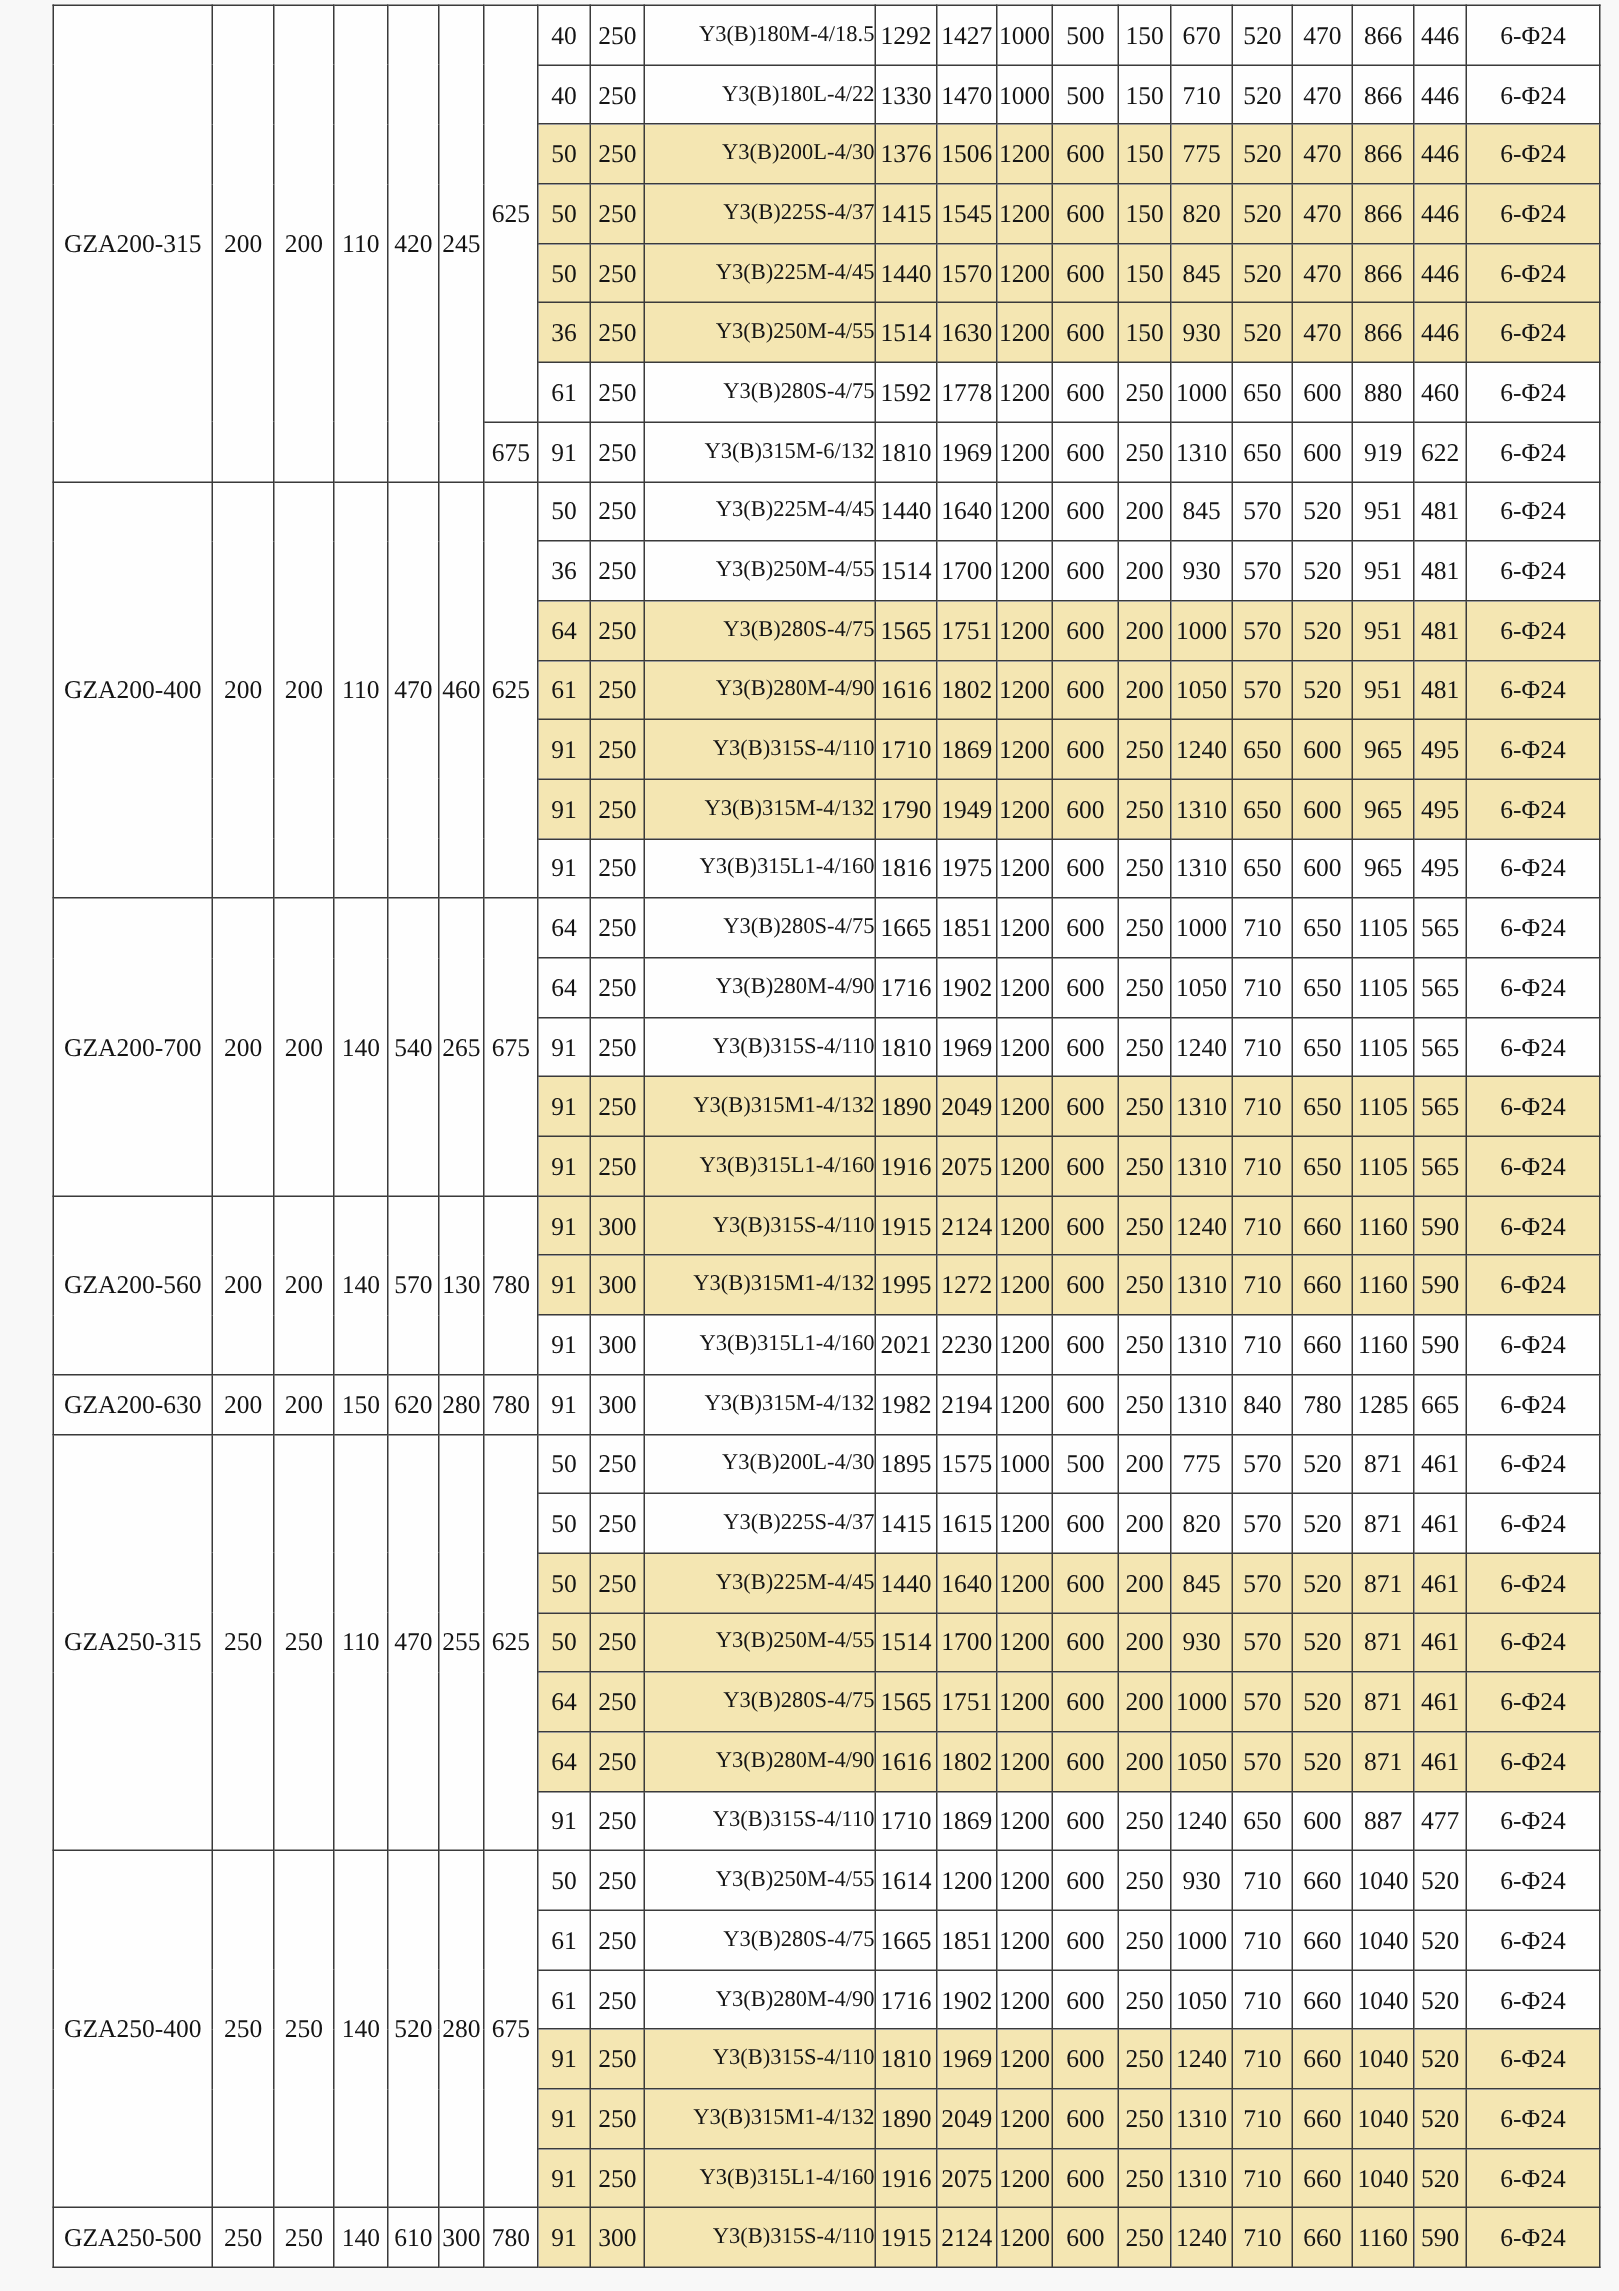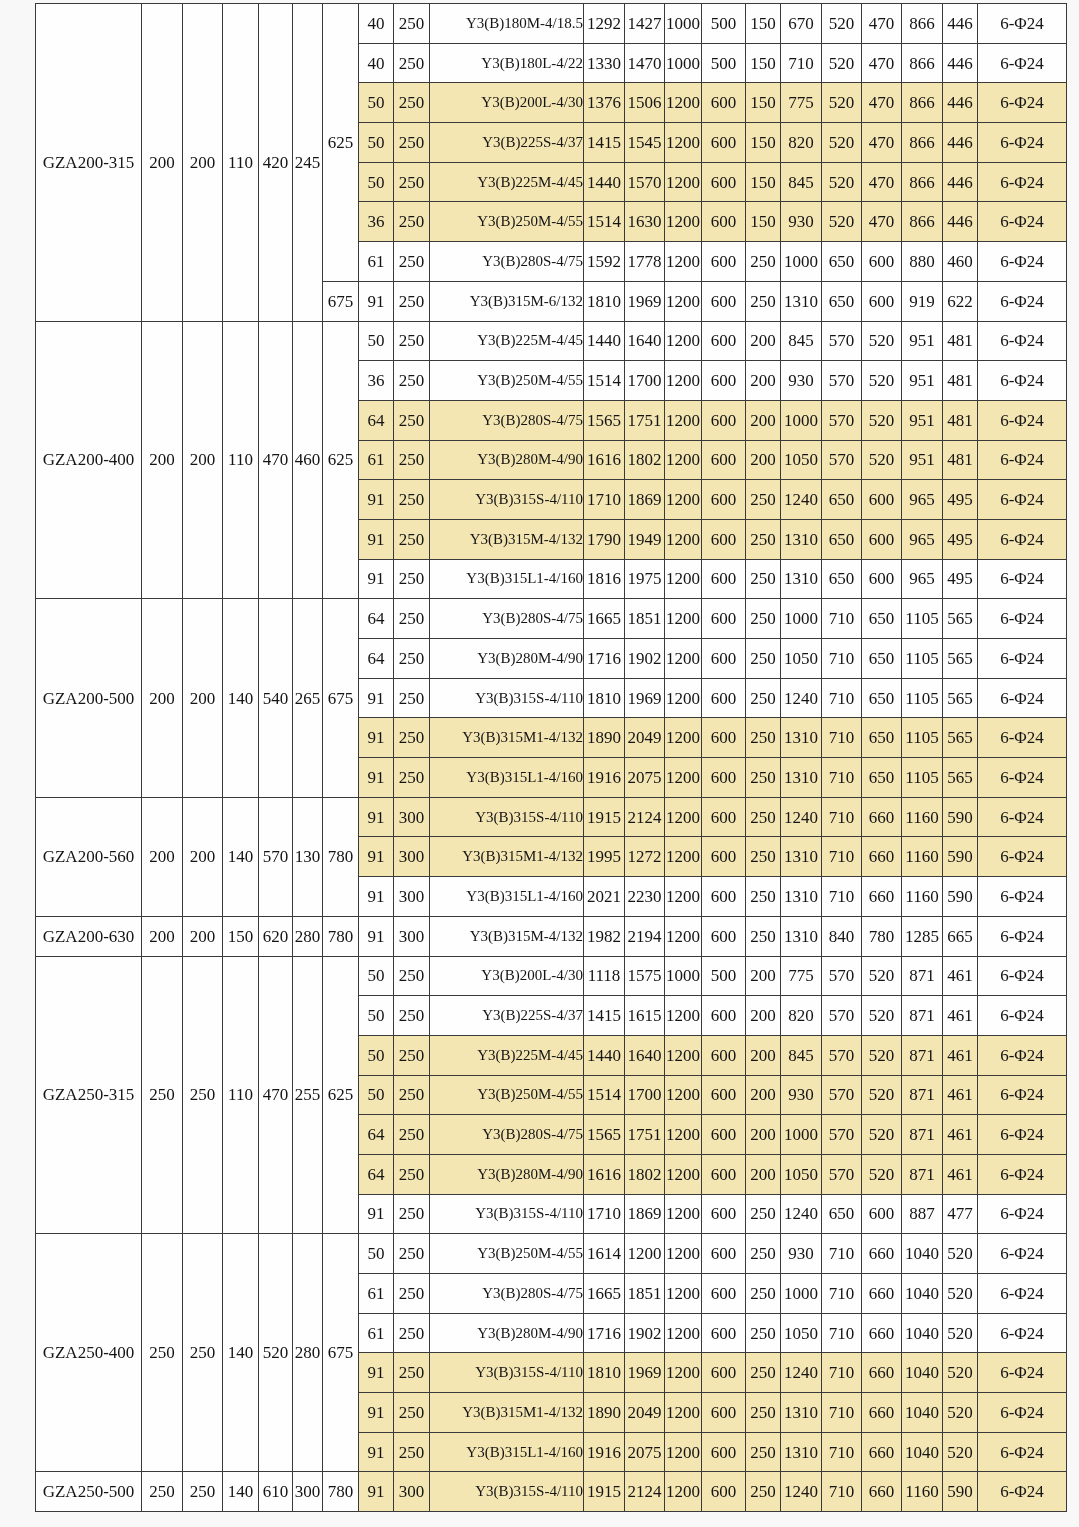--- a/index.html
+++ b/index.html
@@ -319,21 +319,21 @@
           <td>600</td>
           <td>250</td>
           <td>1310</td>
           <td>650</td>
           <td>600</td>
           <td>965</td>
           <td>495</td>
           <td>6-Φ24</td>
         </tr>
         <tr>
-          <td class="model" rowspan="5">GZA200-500</td>
+          <td class="model" rowspan="5">GZA200-700</td>
           <td rowspan="5">200</td>
           <td rowspan="5">200</td>
           <td rowspan="5">140</td>
           <td rowspan="5">540</td>
           <td rowspan="5">265</td>
           <td rowspan="5">675</td>
           <td>64</td>
           <td>250</td>
           <td class="motor">Y3(B)280S-4/75</td>
           <td>1665</td>
@@ -494,21 +494,21 @@
           <td class="model" rowspan="7">GZA250-315</td>
           <td rowspan="7">250</td>
           <td rowspan="7">250</td>
           <td rowspan="7">110</td>
           <td rowspan="7">470</td>
           <td rowspan="7">255</td>
           <td rowspan="7">625</td>
           <td>50</td>
           <td>250</td>
           <td class="motor">Y3(B)200L-4/30</td>
-          <td>1118</td>
+          <td>1895</td>
           <td>1575</td>
           <td>1000</td>
           <td>500</td>
           <td>200</td>
           <td>775</td>
           <td>570</td>
           <td>520</td>
           <td>871</td>
           <td>461</td>
           <td>6-Φ24</td>

